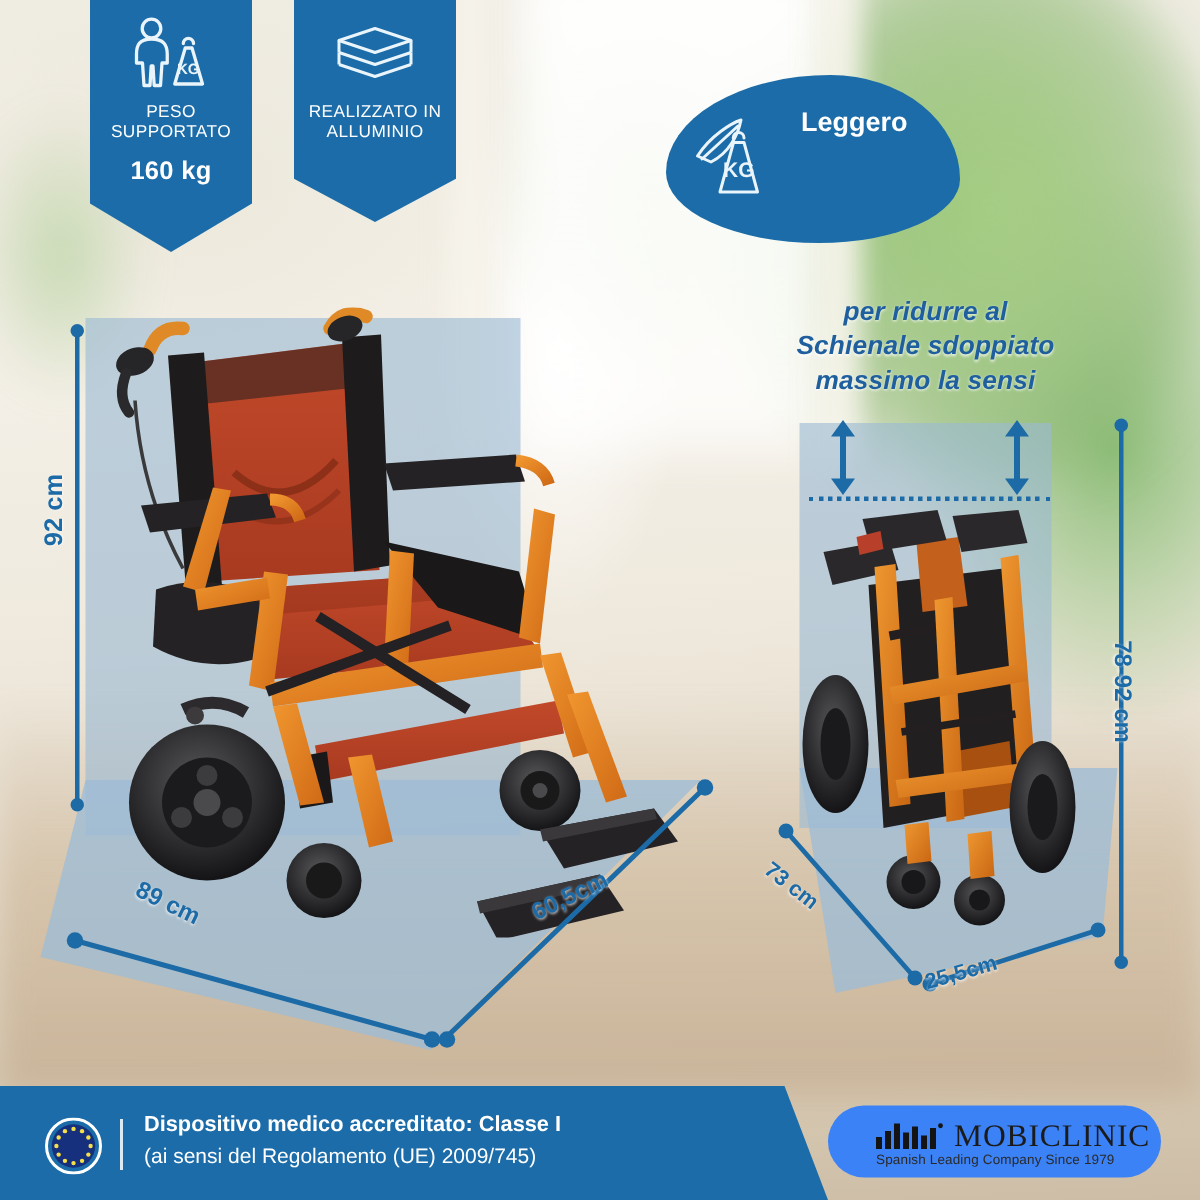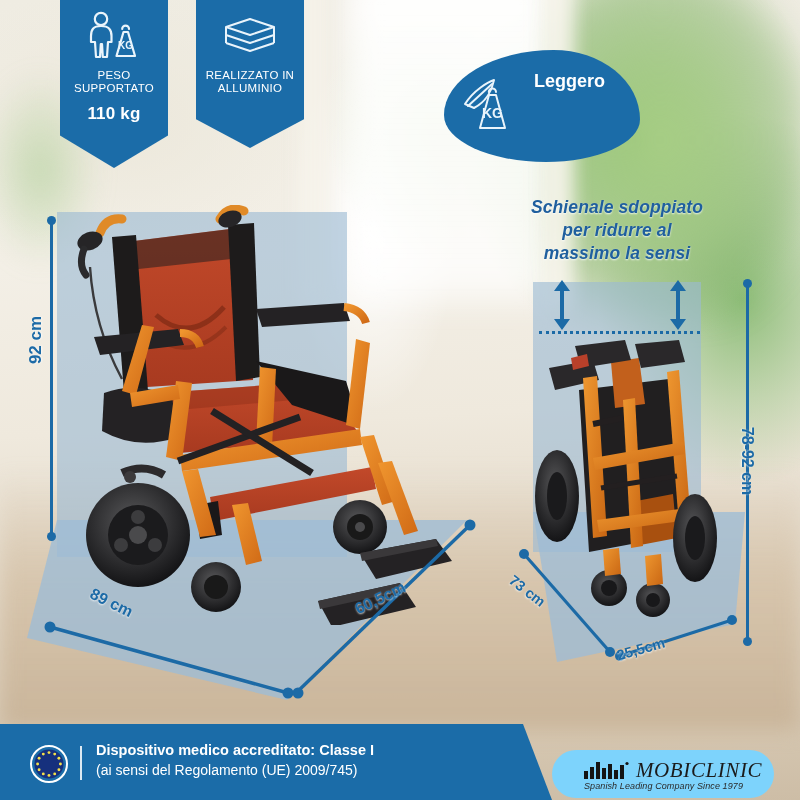--- a/index.html
+++ b/index.html
@@ -151,22 +151,22 @@
     clip-path:polygon(0 0,523px 0,552px 76px,0 76px);
   }
   #footer-text{
     position:absolute;left:96px;top:16px;color:#fff;
   }
   .foot-l1{display:block;font-size:14.5px;font-weight:bold;line-height:20px;}
   .foot-l2{display:block;font-size:14px;line-height:20px;}
   #eu-flag{position:absolute;left:30px;top:21px;}
   #foot-divider{position:absolute;left:80px;top:22px;width:2px;height:34px;background:rgba(255,255,255,.85);}
   #logo-pill{
-    position:absolute;left:552px;top:26px;width:222px;height:48px;
-    background:#7dd3fc;border-radius:24px;font-style:italic;
+    position:absolute;left:552px;top:13px;width:222px;height:48px;
+    background:#3b82f6;border-radius:24px;
   }
   #logo-word{
     position:absolute;left:84px;top:8px;font-size:21px;letter-spacing:.6px;
     color:#1b1b1b;font-family:"Liberation Serif", serif;
   }
   #logo-tag{
     position:absolute;left:32px;top:31px;font-size:9px;color:#2a2a2a;
     letter-spacing:.1px;
   }
   #logo-bars{position:absolute;left:32px;top:11px;}
@@ -347,21 +347,21 @@
       <g fill="none" stroke="#eaf4fb" stroke-width="2.2" stroke-linejoin="round" stroke-linecap="round">
         <circle cx="16" cy="9" r="6.2"></circle>
         <path d="M16 16 C8 16 6 20 6 26 L6 32 L10 32 L11 47 L15 47 L15.8 34 L17 34 L17.8 47 L22 47 L23 32 L26.5 32 L26.5 26 C26.5 20 24 16 16 16 Z"></path>
         <path d="M44 19 a3.4 3.4 0 1 0 -6.8 0"></path>
         <path d="M38.5 22 L43 22 L50 46 L31.5 46 Z"></path>
       </g>
       <text x="40.5" y="39" text-anchor="middle" fill="#eaf4fb" font-family="Liberation Sans, sans-serif" font-size="10" font-weight="bold">KG</text>
     </svg>
     <span class="pen-label">PESO</span>
     <span class="pen-label" style="margin-top:0">SUPPORTATO</span>
-    <span class="pen-value">110 kg</span>
+    <span class="pen-value">160 kg</span>
   </div>
 
   <div class="pennant" id="pennant-alu">
     <svg class="ic" width="56" height="44" viewBox="0 0 56 44">
       <g fill="none" stroke="#eaf4fb" stroke-width="2" stroke-linejoin="round">
         <path d="M28 3 L52 11 L28 19 L4 11 Z"></path>
         <path d="M4 19 L28 27 L52 19"></path>
         <path d="M4 11 L4 19"></path>
           <path d="M52 11 L52 19"></path>
         <path d="M4 27 L28 35 L52 27"></path>
@@ -383,22 +383,22 @@
         <path d="M27 19 L34 19 L43 52 L18 52 Z"></path>
       </g>
       <text x="30.5" y="42" text-anchor="middle" fill="#eaf4fb" font-family="Liberation Sans, sans-serif" font-size="14" font-weight="bold">KG</text>
     </svg>
     <div class="blobtxt">
       <span class="leg-title">Leggero</span>
     </div>
   </div>
 
   <div id="headline">
+    <div>per ridurre al</div>
     <div>Schienale sdoppiato</div>
-    <div>per ridurre al</div>
     <div>massimo la sensi</div>
   </div>
 
   <svg class="uparrow" style="left:552px;top:278px;width:20px;height:54px;" viewBox="0 0 20 54">
     <path d="M10 2 L18 13 L12 13 L12 41 L18 41 L10 52 L2 41 L8 41 L8 13 L2 13 Z" fill="#1c6aa6"></path>
   </svg>
   <svg class="uparrow" style="left:668px;top:278px;width:20px;height:54px;" viewBox="0 0 20 54">
     <path d="M10 2 L18 13 L12 13 L12 41 L18 41 L10 52 L2 41 L8 41 L8 13 L2 13 Z" fill="#1c6aa6"></path>
   </svg>
   <div class="dotted"></div>

